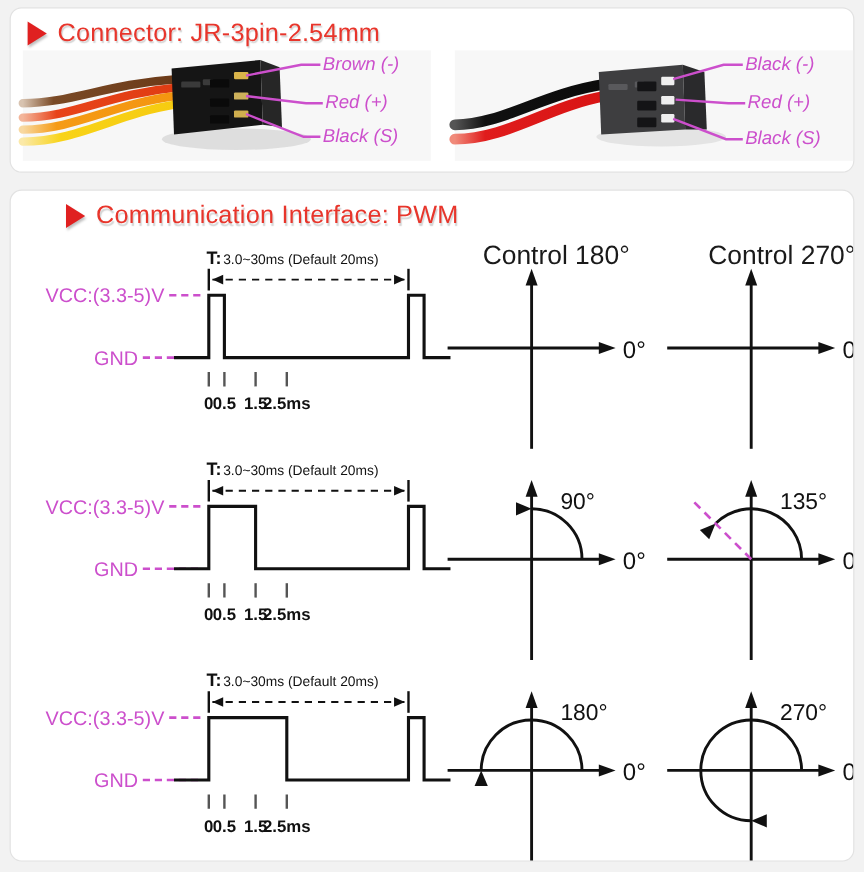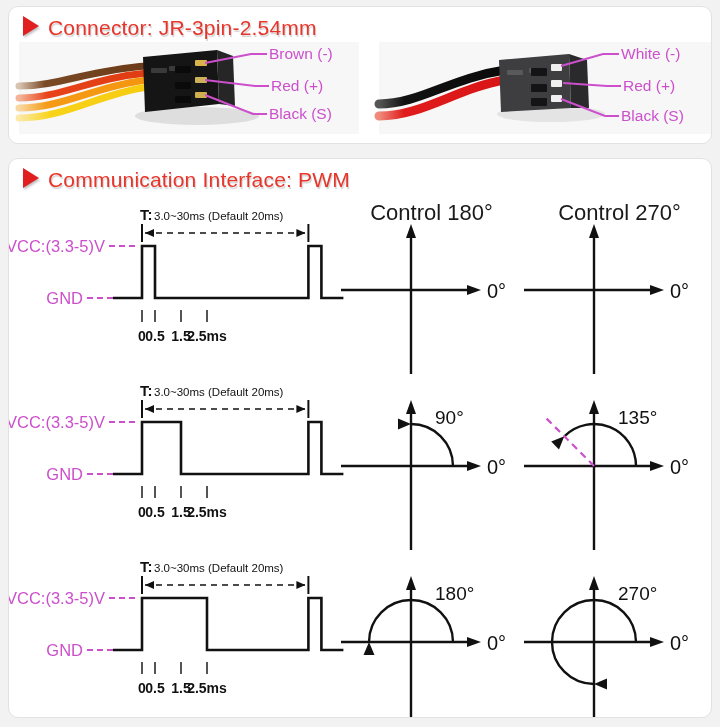--- a/index.html
+++ b/index.html
@@ -12,46 +12,46 @@
   .page { width: 720px; height: 727px; position: relative; padding: 6px 8px; }
 
   .card {
     background: #ffffff;
     border: 1px solid #e2e2e2;
     border-radius: 10px;
     position: relative;
     box-shadow: 0 0 0 0 rgba(0,0,0,0);
   }
   #connector-card { height: 138px; margin-bottom: 14px; overflow: hidden; }
-  #interface-card { height: 560px; overflow: hidden; }
+  #interface-card { height: 560px; overflow: hidden; padding-left: 32px; }
 
   
   .sec-header {
-    display: flex; align-items: flex-start; gap: 9px;
+    display: flex; align-items: center; gap: 9px;
     padding: 9px 0 2px 14px;
   }
   .tri {
     width: 0; height: 0;
     border-left: 16px solid #e02020;
     border-top: 10px solid transparent;
     border-bottom: 10px solid transparent;
     flex: none;
     filter: drop-shadow(1px 2px 1px rgba(0,0,0,.25));
   }
   .sec-title {
     color: #e8352b;
     font-size: 21px;
     letter-spacing: .2px;
     white-space: nowrap;
     text-shadow: 1px 2px 1px rgba(0,0,0,.18);
   }
   .sec-title .val { margin-left: 6px; }
 
   
-  .photo-row { position: relative; height: 92px; }
+  .photo-row { position: relative; height: 92px; font-style: italic; }
   .photo { position: absolute; top: 0; }
   #photo-left  { left: 10px;  width: 340px; height: 92px; }
   #photo-right { left: 370px; width: 340px; height: 92px; }
 
   .callout-label {
     position: absolute;
     color: #cc4fcc;
     font-size: 15.5px;
     white-space: nowrap;
   }
@@ -168,21 +168,21 @@
           <rect x="152" y="26" width="16" height="8" rx="1" fill="#141416"></rect>
           <rect x="152" y="42" width="16" height="8" rx="1" fill="#141416"></rect>
           <rect x="152" y="56" width="16" height="8" rx="1" fill="#141416"></rect>
           <rect x="172" y="22" width="11" height="7" rx="1" fill="#efefef"></rect>
           <rect x="172" y="38" width="11" height="7" rx="1" fill="#efefef"></rect>
           <rect x="172" y="53" width="11" height="7" rx="1" fill="#efefef"></rect>
           <path d="M182 24 L224 12 L240 12" stroke="#cc4fcc" stroke-width="2" fill="none"></path>
           <path d="M184 41 L228 44 L242 44" stroke="#cc4fcc" stroke-width="2" fill="none"></path>
           <path d="M182 57 L226 74 L240 74" stroke="#cc4fcc" stroke-width="2" fill="none"></path>
         </svg>
-        <div class="callout-label" style="left:242px; top:3px;">White (-)</div>
+        <div class="callout-label" style="left:242px; top:3px;">Black (-)</div>
         <div class="callout-label" style="left:244px; top:35px;">Red (+)</div>
         <div class="callout-label" style="left:242px; top:65px;">Black (S)</div>
       </div>
 
     </div>
   </div>
 
   <div class="card" id="interface-card">
 
     <div class="sec-header">

